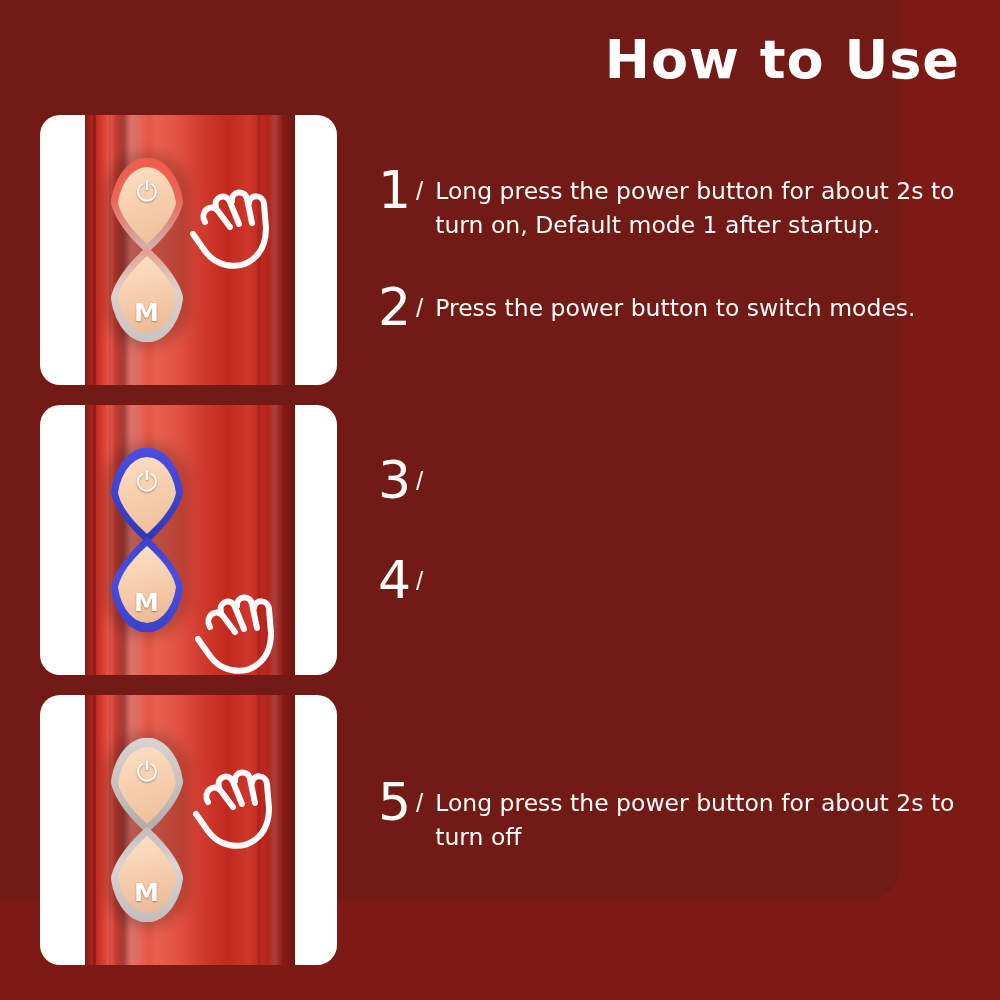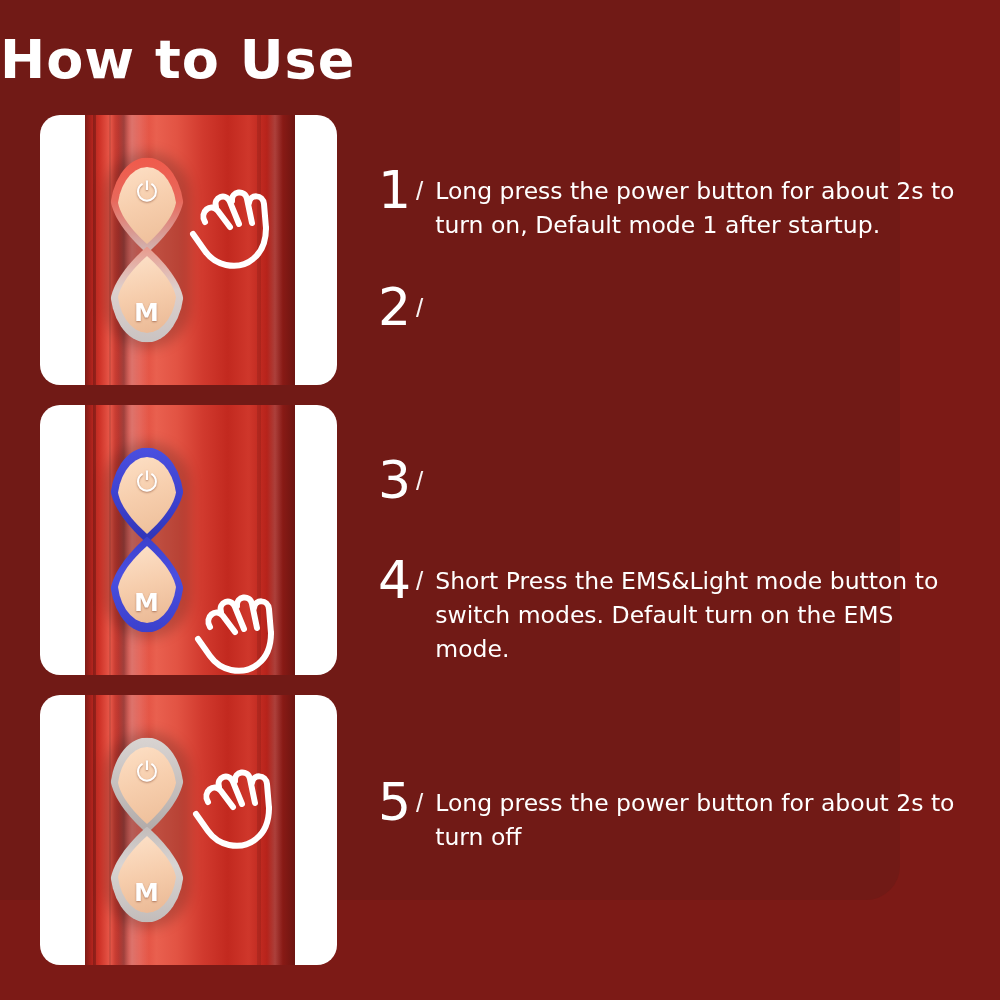--- a/index.html
+++ b/index.html
@@ -21,21 +21,21 @@
     pointer-events:none;
   }
   #page{
     position:absolute;inset:0;
   }
 
   
   #title{
     position:absolute;
     left:0; top:30px; width:960px;
-    text-align:left;
+    text-align:right;
     color:#ffffff;
     font-size:54px;
     font-weight:bold;
     letter-spacing:1px;
     line-height:60px;
     font-family:"DejaVu Sans", sans-serif;
   }
 
   
   .card{
@@ -303,31 +303,31 @@
 
   <div class="step" id="step-1">
     <span class="step-num">1</span>
     <span class="step-slash">/</span>
     <span class="step-text">Long press the power button for about 2s to turn on, Default mode 1 after startup.</span>
   </div>
 
   <div class="step" id="step-2">
     <span class="step-num">2</span>
     <span class="step-slash">/</span>
+    <span class="step-text">Press the power button to switch modes.</span>
   </div>
 
   <div class="step" id="step-3">
     <span class="step-num">3</span>
     <span class="step-slash">/</span>
   </div>
 
   <div class="step" id="step-4">
     <span class="step-num">4</span>
     <span class="step-slash">/</span>
-    <span class="step-text">Short Press the EMS&amp;Light mode button to switch modes. Default turn on the EMS mode.</span>
   </div>
 
   <div class="step" id="step-5">
     <span class="step-num">5</span>
     <span class="step-slash">/</span>
     <span class="step-text">Long press the power button for about 2s to turn off</span>
   </div>
 
 </div>
 

